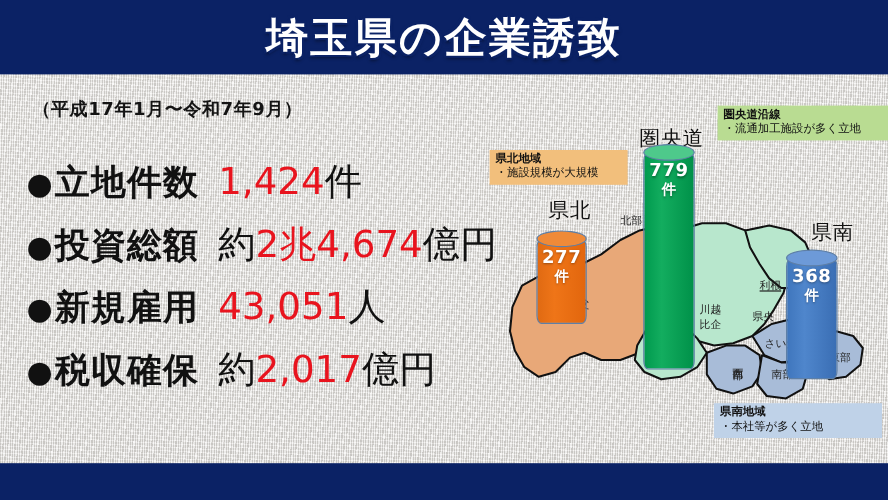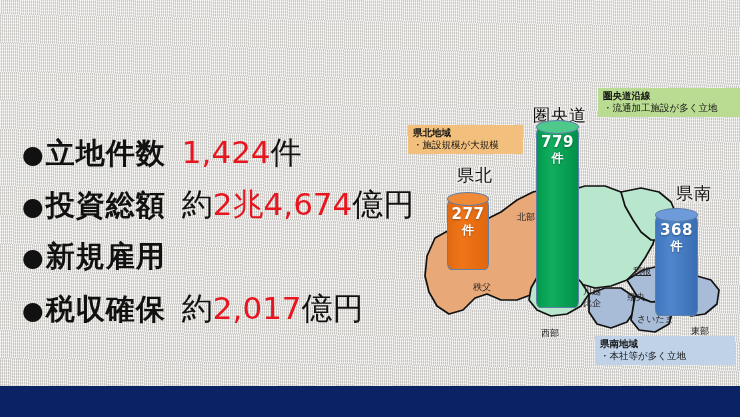--- a/index.html
+++ b/index.html
@@ -41,21 +41,21 @@
   .stat-label{font-size:29px;font-weight:700;color:#111;letter-spacing:1px;line-height:43px;}
   .stat-value{font-size:31px;font-weight:400;color:#111;line-height:43px;margin-left:16px;letter-spacing:0px;white-space:nowrap;}
   .stat-value .approx{color:#111;}
   .stat-value .num{color:#e8141e;}
   .stat-value .unit{color:#111;}
 
   
   .map-wrap{position:absolute;left:405px;top:88px;width:335px;height:290px;}
   .map-svg{position:absolute;left:0;top:0;}
 
-  .region-label{position:absolute;font-size:9px;color:#222;font-weight:400;white-space:nowrap;line-height:10px;text-align:center;margin-top:32px;}
+  .region-label{position:absolute;font-size:9px;color:#222;font-weight:400;white-space:nowrap;line-height:10px;text-align:center;}
 
   
   .callout{position:absolute;padding:2px 5px 3px 5px;line-height:12px;}
   .callout .ct{font-size:9.5px;font-weight:700;color:#111;display:block;}
   .callout .cd{font-size:9.5px;font-weight:400;color:#111;display:block;}
   .callout.orange{background:#f2bf7c;}
   .callout.green{background:#b9dc92;}
   .callout.blue{background:#bfd2e8;}
 
   
@@ -75,41 +75,46 @@
   .cyl.green .body{background:linear-gradient(90deg,#009a4e,#13ad5f 35%,#009149);}
   .cyl.green .top{background:#4ec98b;}
   .cyl.blue .body{background:linear-gradient(90deg,#3f76bd,#4f86cc 35%,#3a6eb4);}
   .cyl.blue .top{background:#6d9ad8;}
 </style>
 </head>
 <body>
 
 <div class="slide">
 
+  <div class="header">
+    <div class="header-title">埼玉県の企業誘致</div>
+  </div>
 
   <div class="badge-row">
+    <span class="badge-period">（平成17年1月〜令和7年9月）</span>
   </div>
 
   <div class="stats">
 
     <div class="stat-row">
       <span class="bullet">●</span>
       <span class="stat-label">立地件数</span>
       <span class="stat-value"><span class="approx"></span><span class="num">1,424</span><span class="unit">件</span></span>
     </div>
 
     <div class="stat-row">
       <span class="bullet">●</span>
       <span class="stat-label">投資総額</span>
       <span class="stat-value"><span class="approx">約</span><span class="num">2兆4,674</span><span class="unit">億円</span></span>
     </div>
 
     <div class="stat-row">
       <span class="bullet">●</span>
       <span class="stat-label">新規雇用</span>
+      <span class="stat-value"><span class="approx"></span><span class="num">43,051</span><span class="unit">人</span></span>
     </div>
 
     <div class="stat-row">
       <span class="bullet">●</span>
       <span class="stat-label">税収確保</span>
       <span class="stat-value"><span class="approx">約</span><span class="num">2,017</span><span class="unit">億円</span></span>
     </div>
   </div>
 
   <div class="map-wrap">

